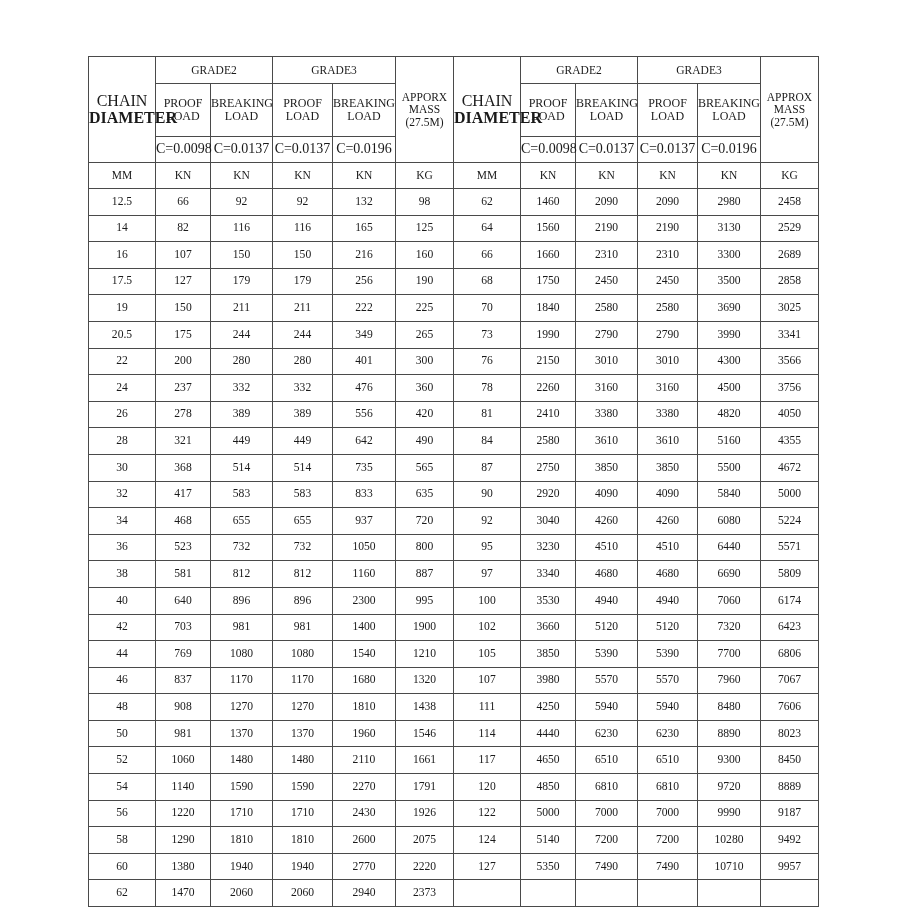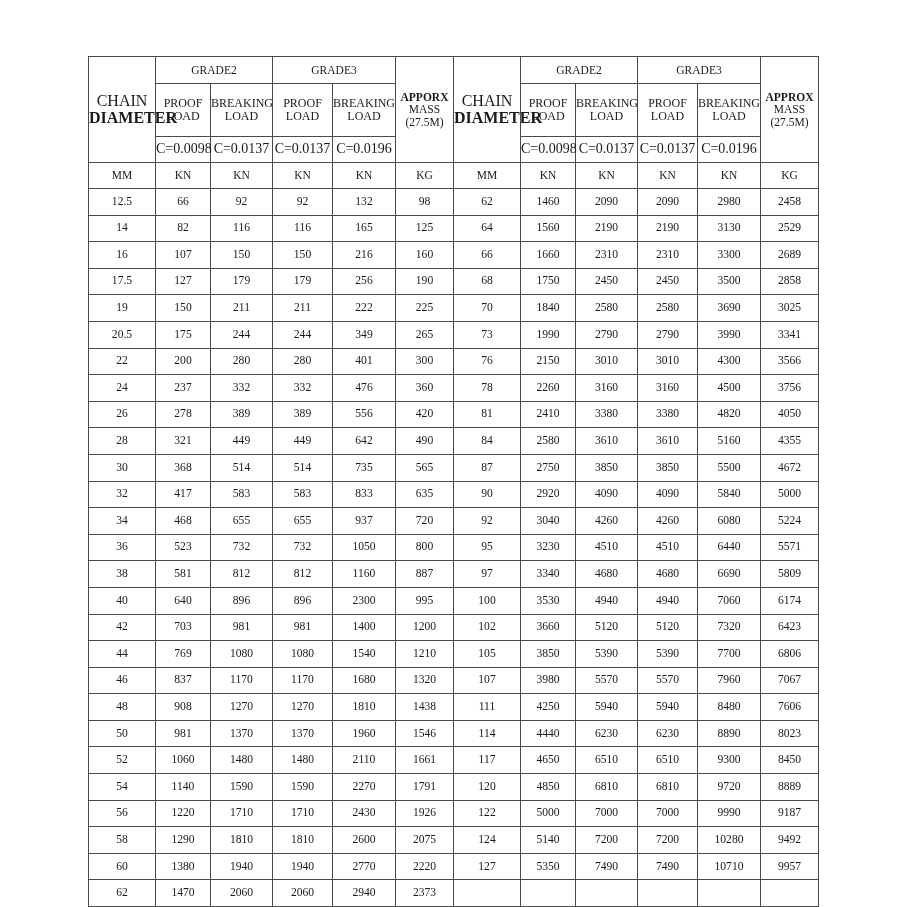--- a/index.html
+++ b/index.html
@@ -65,21 +65,21 @@
     line-height: 1.9;
     height: 52px;
   }
   .cell-stack .l1 { display: block; }
   .cell-stack .l2 { display: block; }
 
   .cell-mass-head {
     font-size: 11.5px;
     line-height: 2.0;
   }
-  .cell-mass-head .l1 { display: block; font-weight: bold; }
+  .cell-mass-head .l1 { display: block; }
   .cell-mass-head .l2 { display: block; }
 
   td.data {
     font-size: 11.6px;
     height: 25.6px;
   }
   td.data.empty { color: transparent; }
 </style>
 </head>
 <body>
@@ -408,21 +408,21 @@
           <td class="data">4940</td>
           <td class="data">7060</td>
           <td class="data">6174</td>
         </tr>
         <tr>
           <td class="data">42</td>
           <td class="data">703</td>
           <td class="data">981</td>
           <td class="data">981</td>
           <td class="data">1400</td>
-          <td class="data">1200</td>
+          <td class="data">1900</td>
           <td class="data">102</td>
           <td class="data">3660</td>
           <td class="data">5120</td>
           <td class="data">5120</td>
           <td class="data">7320</td>
           <td class="data">6423</td>
         </tr>
         <tr>
           <td class="data">44</td>
           <td class="data">769</td>

